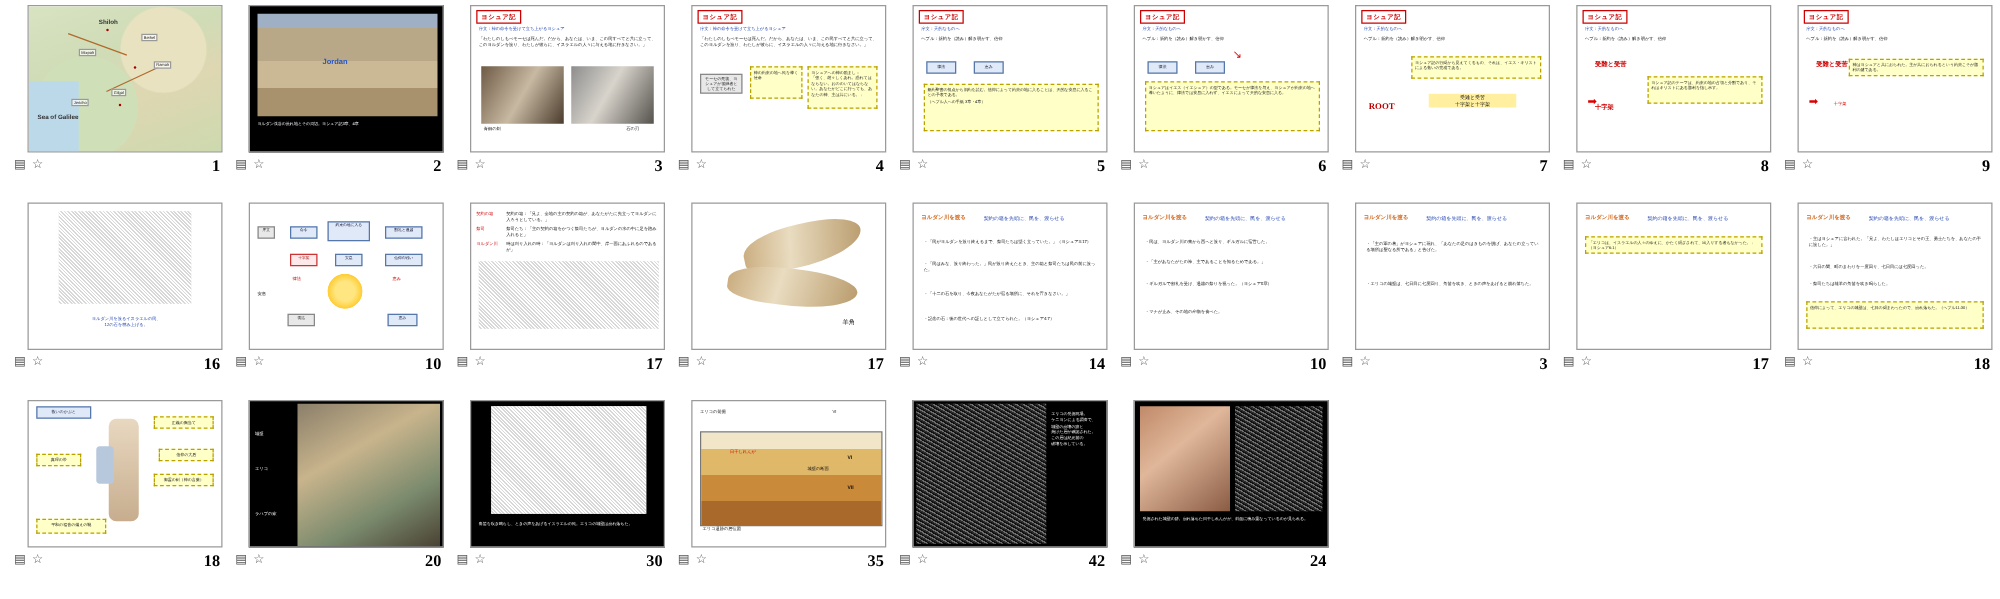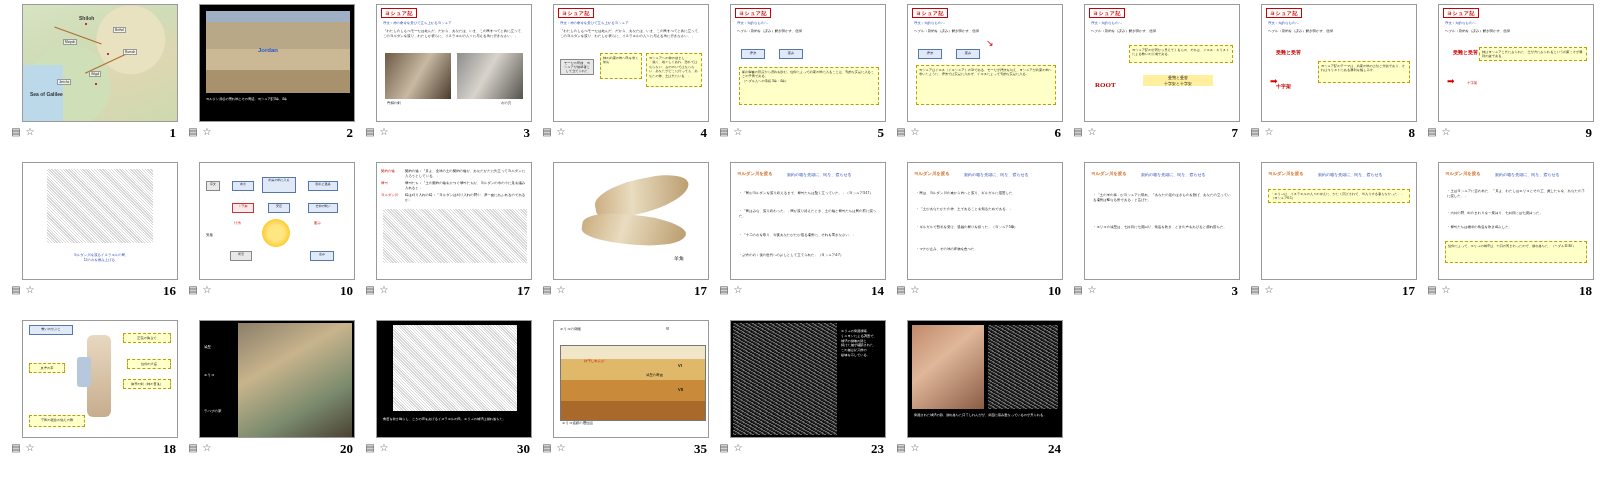--- a/index.html
+++ b/index.html
@@ -620,21 +620,21 @@
 城壁の崩壊の跡と
 焼けた層が確認された。
 この層は紀元前の
 破壊を示している。</div>
       </div>
       <div class="meta">
         <div class="icons">
           <span class="ic">▤</span>
           <span class="ic">☆</span>
         </div>
-        <div class="slide-num">23</div>
+        <div class="slide-num">42</div>
       </div>
     </div>
 
     <div class="slide-cell">
       <div class="thumb dark">
         <div class="photo" style="left:4px;top:4px;width:72px;height:84px;background:linear-gradient(140deg,#c08a6a,#e0b79a 40%,#8a5c44);"></div>
         <div class="bw-photo" style="left:80px;top:4px;width:70px;height:84px;"></div>
         <div style="position:absolute;left:6px;top:92px;width:144px;color:#fff;font-size:3.2px;line-height:1.4;">発掘された城壁の跡。崩れ落ちた日干しれんがが、斜面に積み重なっているのが見られる。</div>
       </div>
       <div class="meta">

